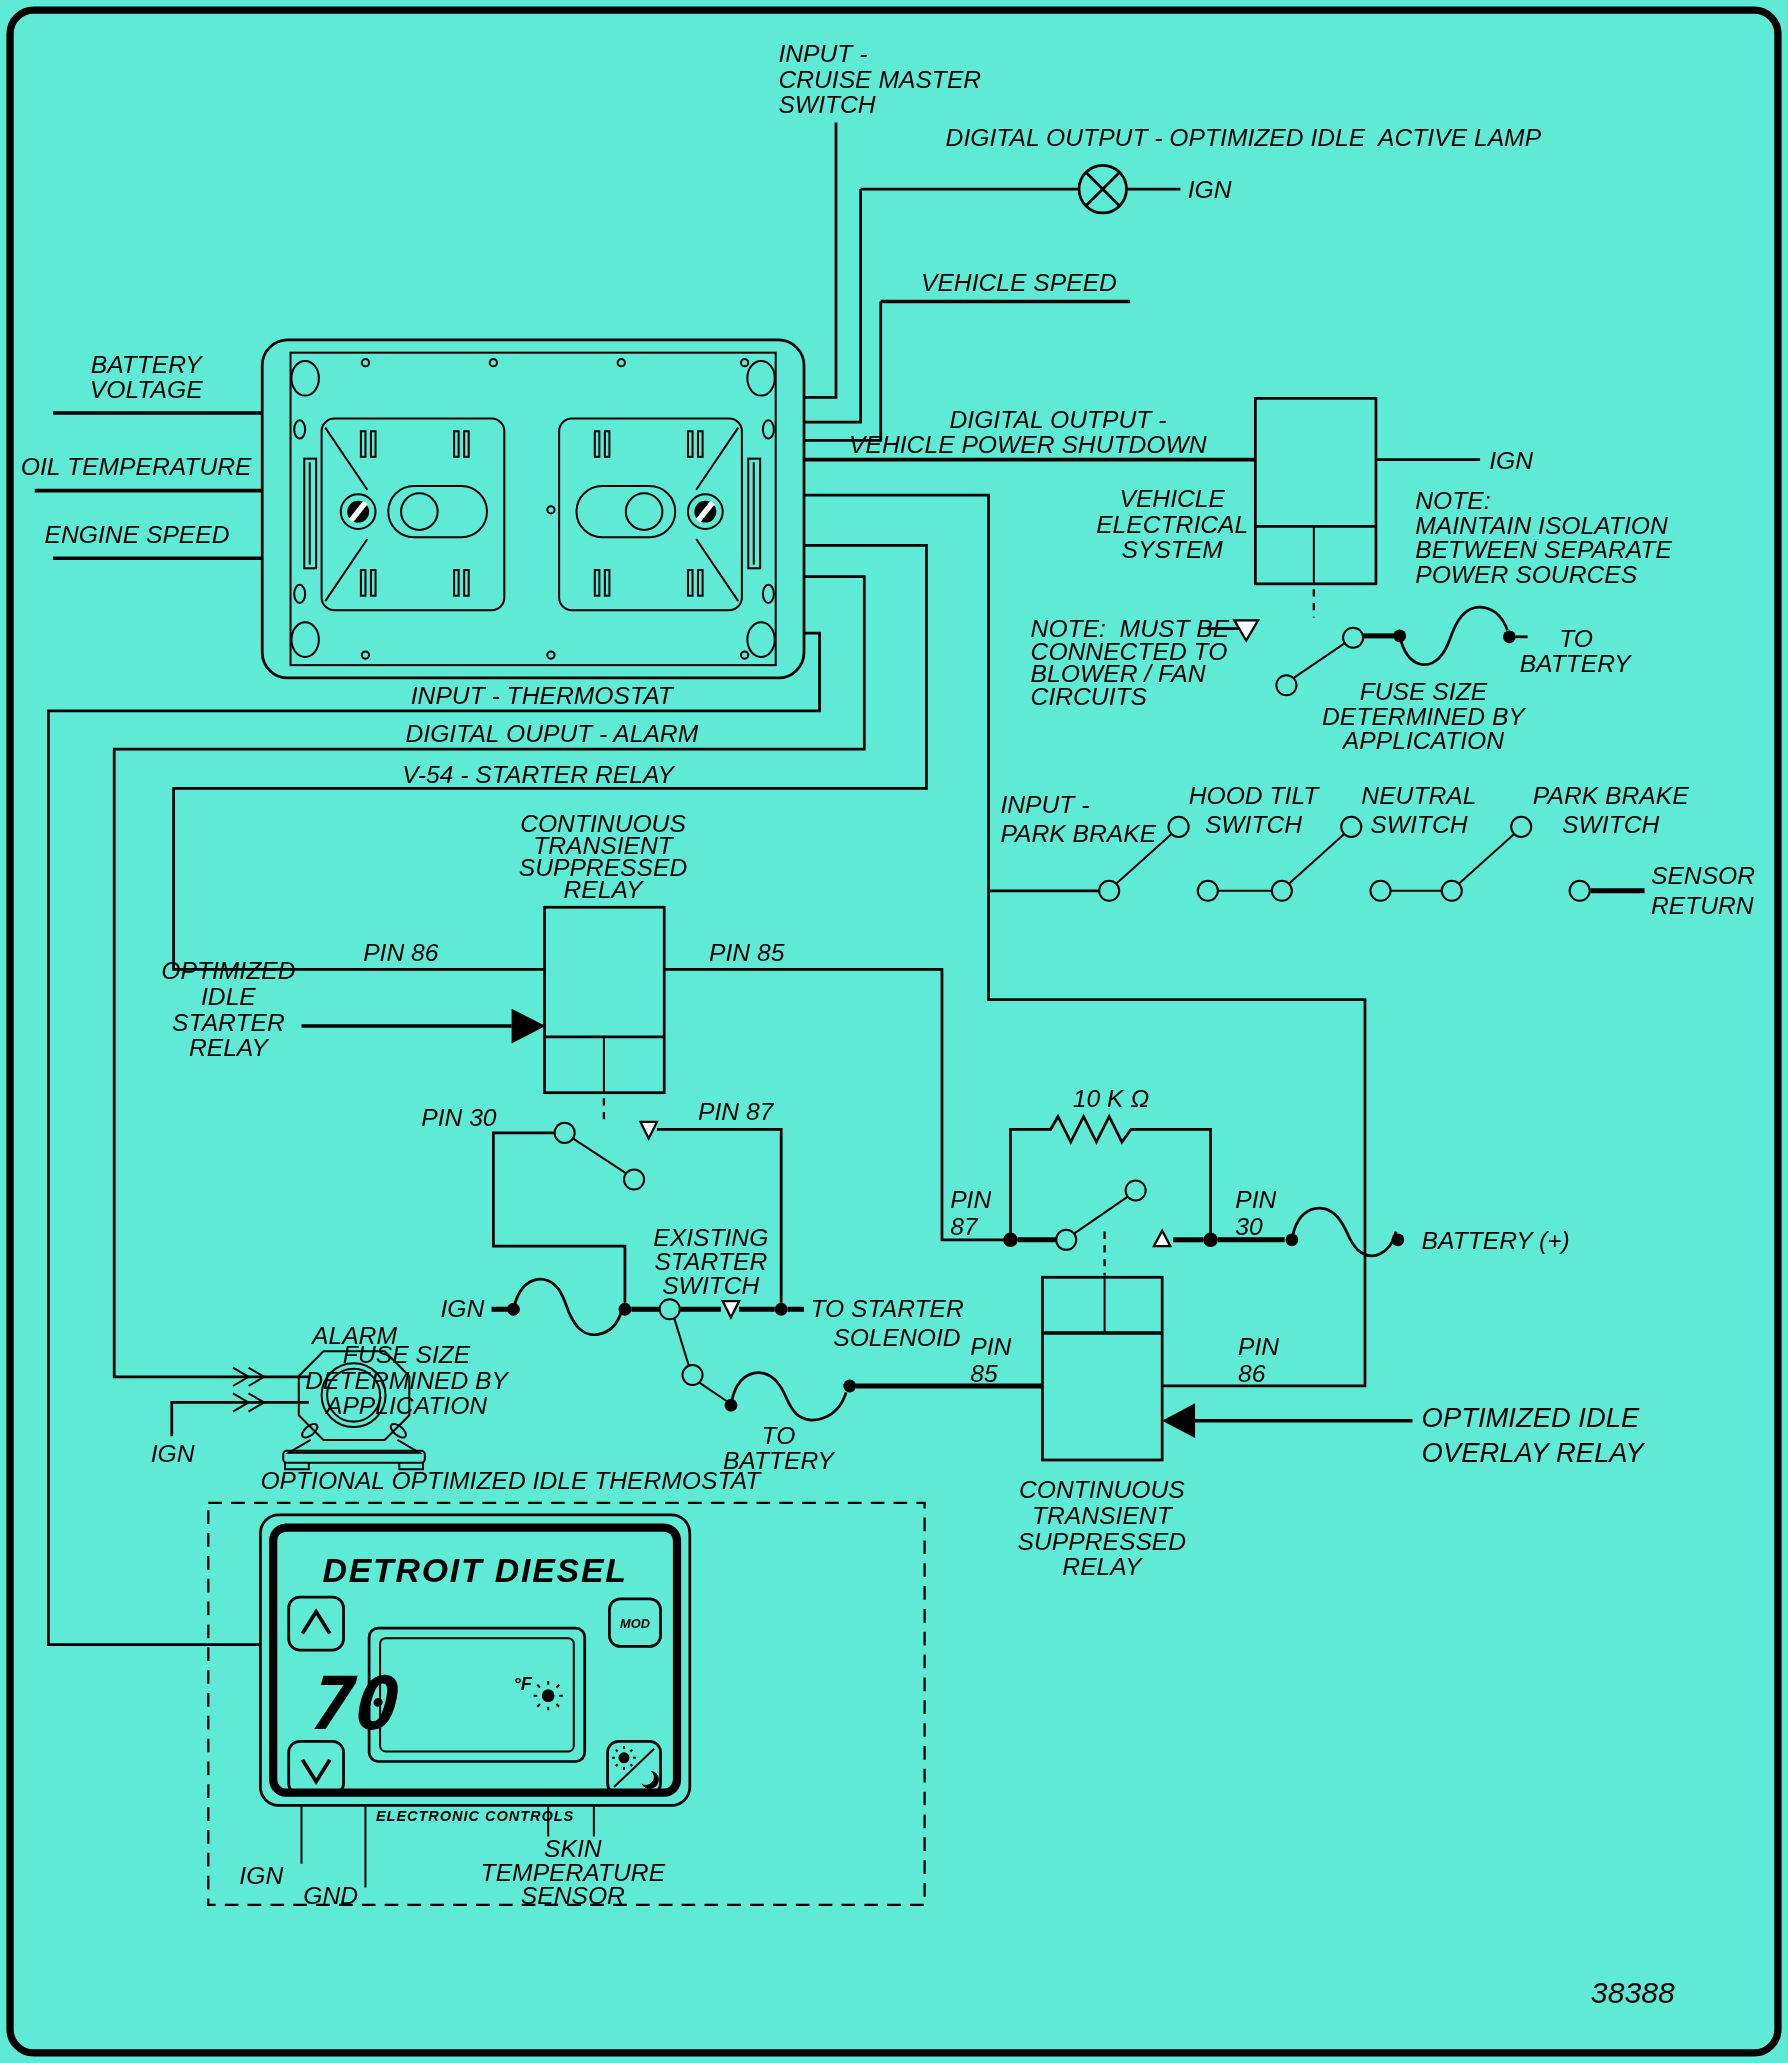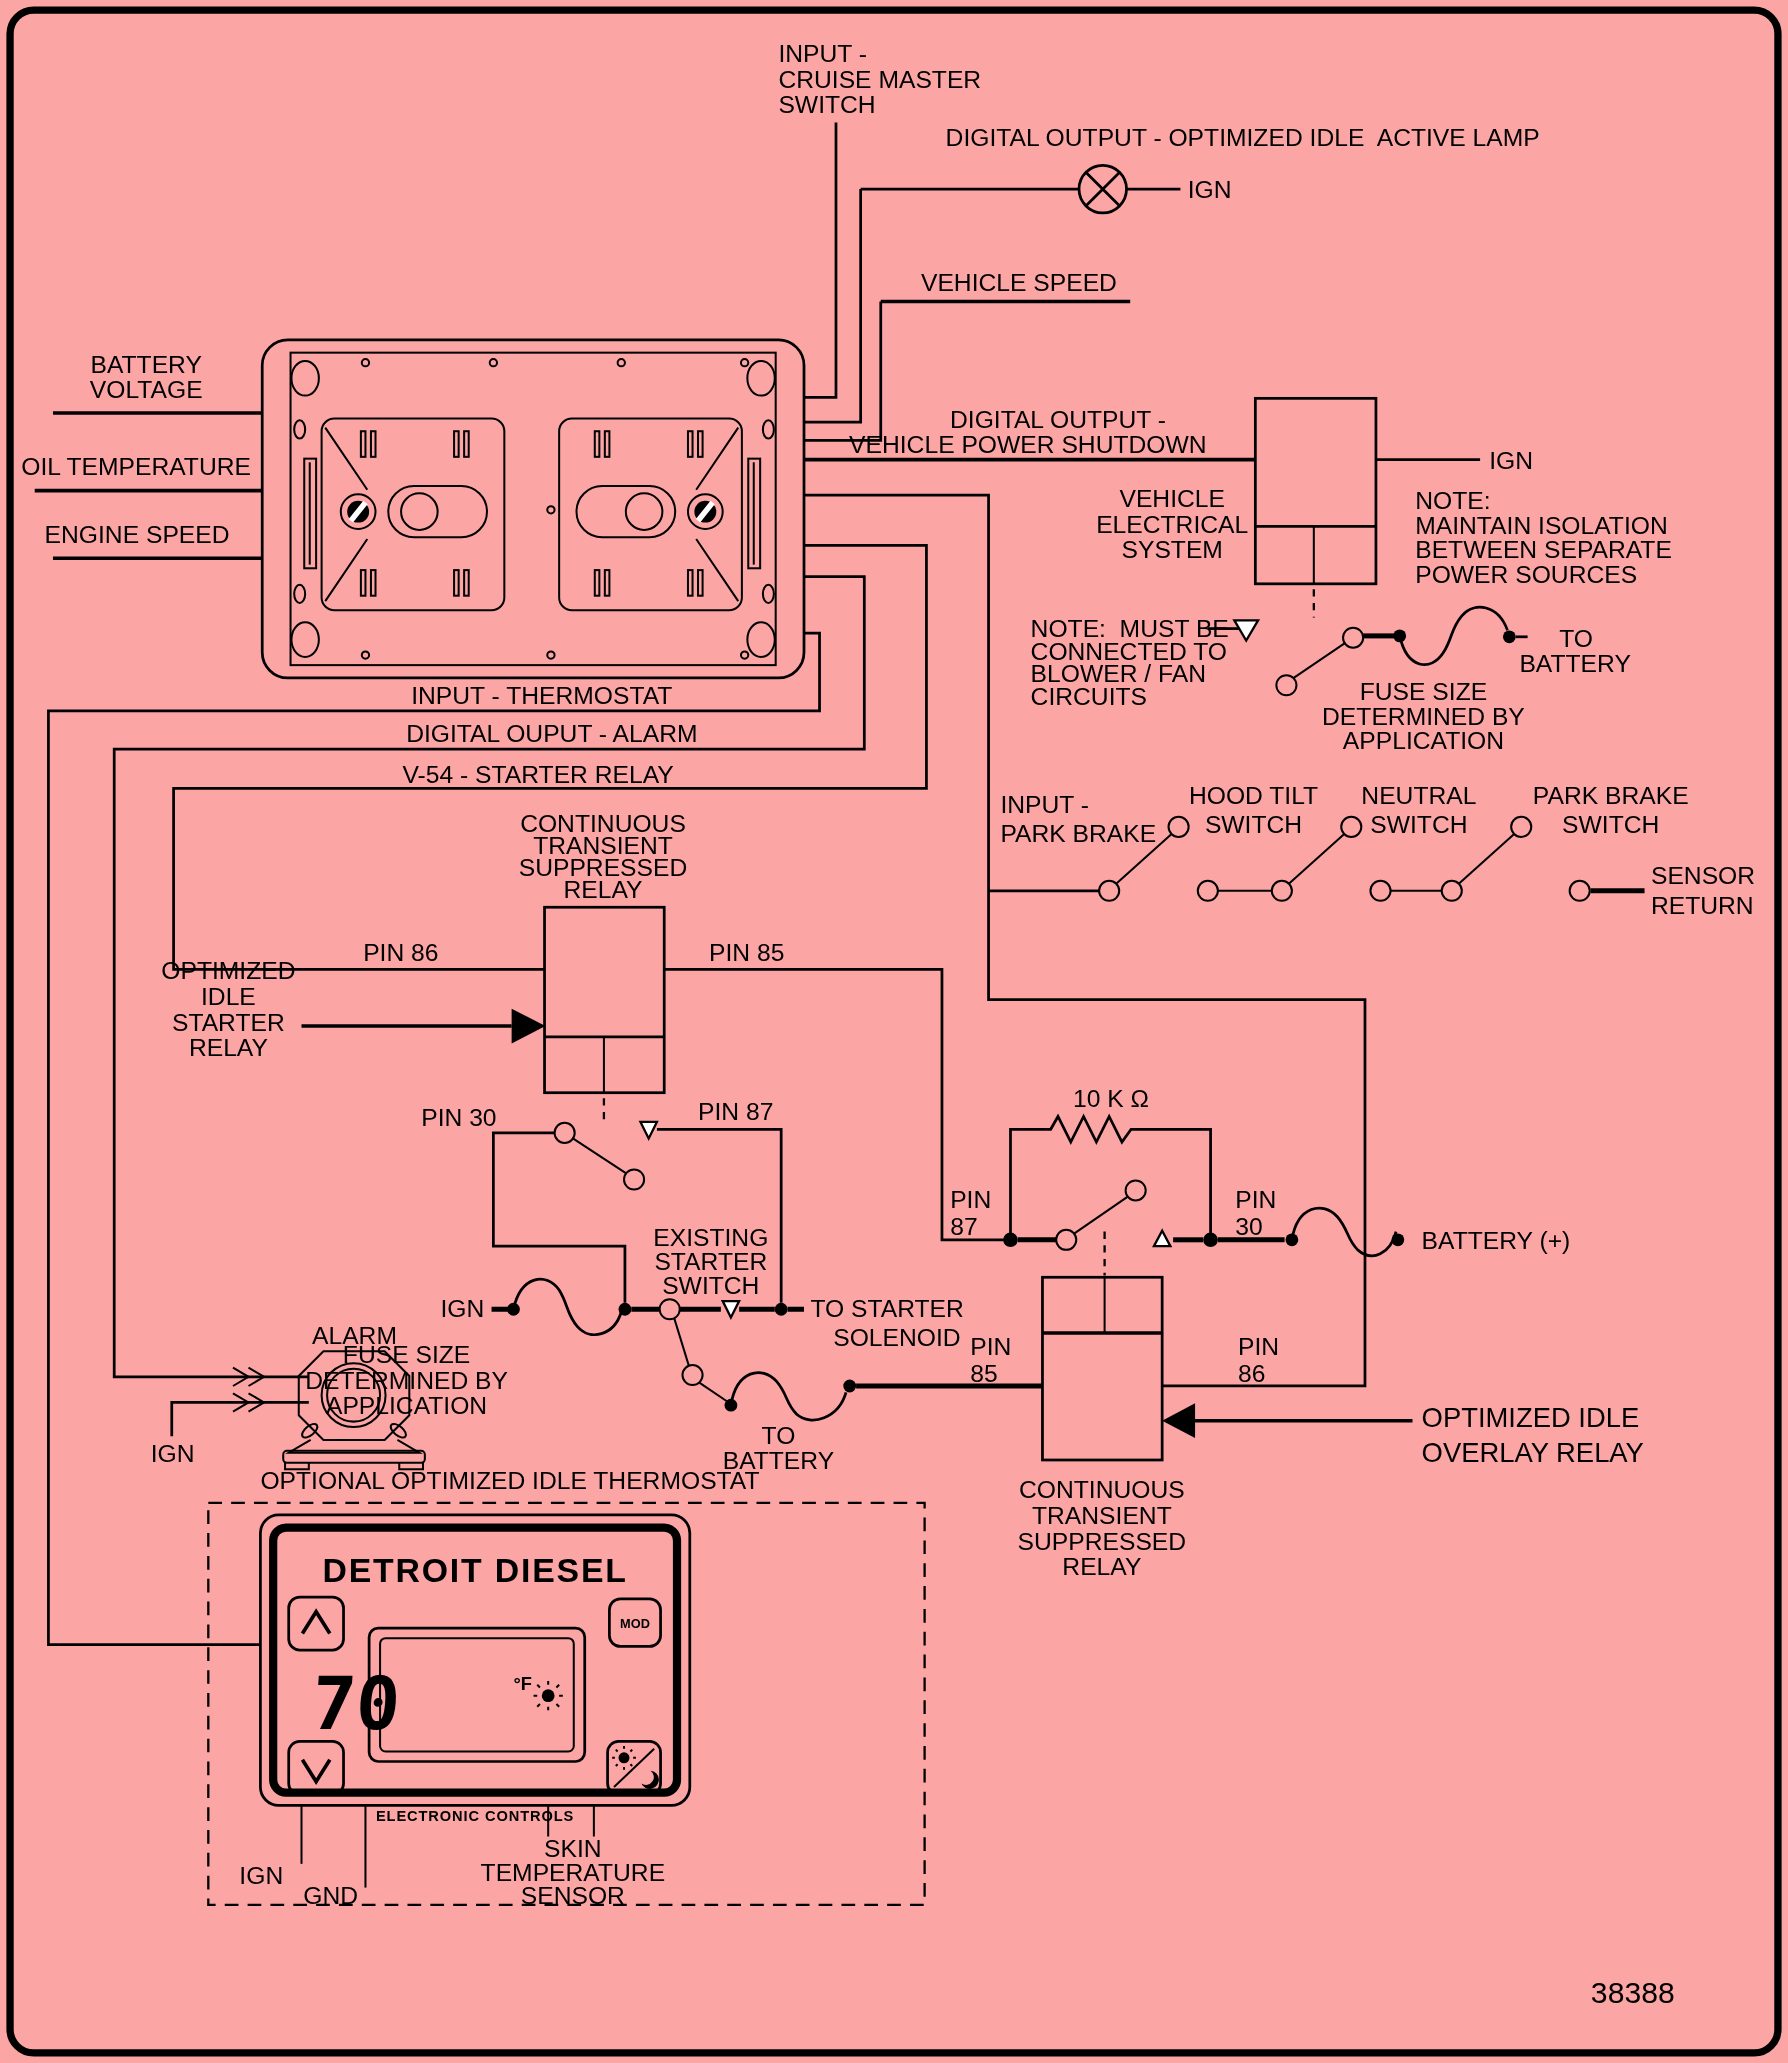--- a/index.html
+++ b/index.html
@@ -1,16 +1,16 @@
 <!DOCTYPE html>
 <html style="font-size:14.6px"><head>
 <meta charset="utf-8">
 <style>
   html,body{margin:0;padding:0;background:#fff;}
-  #page{position:relative;width:1788px;height:2063px;background:#fca5a5;font-family:"Liberation Sans",sans-serif;}
+  #page{position:relative;width:1788px;height:2063px;background:#5eead4;font-family:"Liberation Sans",sans-serif;font-style:italic;}
   svg{position:absolute;left:0;top:0;}
   .t{font-family:"Liberation Sans","DejaVu Sans",sans-serif;font-size:27px;fill:#000;}
   .tc{text-anchor:middle;}
   .te{text-anchor:end;}
   .big{font-size:30px;}
   .w3{stroke:#000;stroke-width:3;fill:none;}
   .w2{stroke:#000;stroke-width:2.2;fill:none;}
   .w5{stroke:#000;stroke-width:5.5;fill:none;}
   .w4{stroke:#000;stroke-width:4;fill:none;}
   .dot{fill:#000;stroke:none;}

